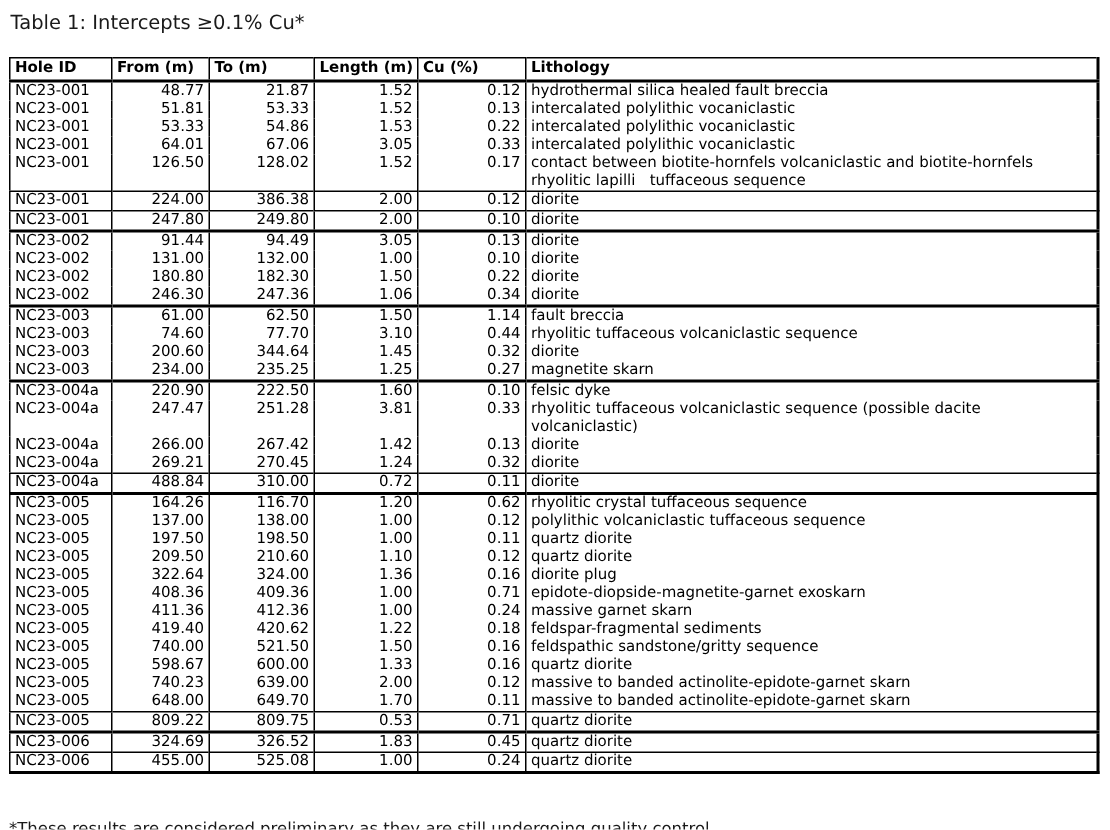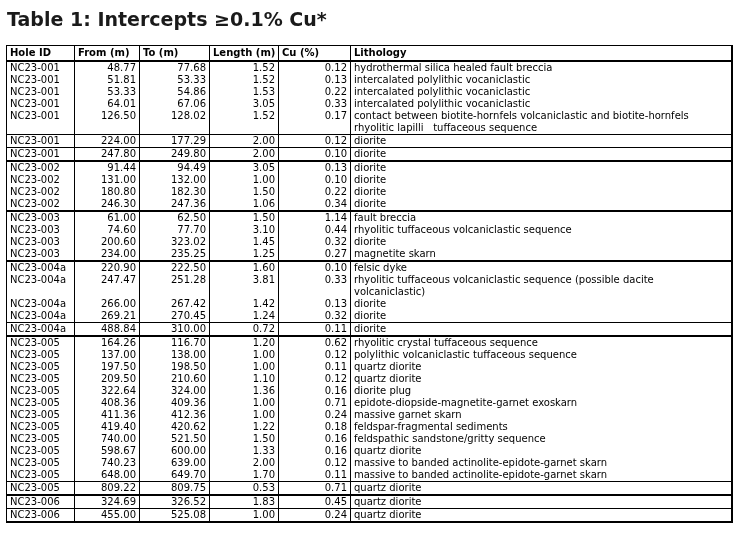--- a/index.html
+++ b/index.html
@@ -9,22 +9,22 @@
     width: 740px;
     height: 553px;
     font-family: "DejaVu Sans", sans-serif;
     color: #000000;
     overflow: hidden;
   }
   .page {
     padding: 8px 0 0 6px;
   }
   .title {
-    font-size: 19px;
-    font-weight: bold;
+    font-size: 13px;
+    font-weight: normal;
     margin: 0 0 15px 1px;
     color: #1a1a1a;
   }
   table.intercepts {
     border-collapse: collapse;
     table-layout: fixed;
     width: 725px;
     border-top: 1px solid #000;
     border-left: 1px solid #000;
     border-right: 2px solid #000;
@@ -88,21 +88,21 @@
         <th>To (m)</th>
         <th>Length (m)</th>
         <th>Cu (%)</th>
         <th>Lithology</th>
       </tr>
     </thead>
     <tbody>
         <tr>
           <td>NC23-001</td>
           <td class="num">48.77</td>
-          <td class="num">77.68</td>
+          <td class="num">21.87</td>
           <td class="num">1.52</td>
           <td class="num">0.12</td>
           <td class="lith">hydrothermal silica healed fault breccia</td>
         </tr>
         <tr>
           <td>NC23-001</td>
           <td class="num">51.81</td>
           <td class="num">53.33</td>
           <td class="num">1.52</td>
           <td class="num">0.13</td>
@@ -129,21 +129,21 @@
           <td class="num">126.50</td>
           <td class="num">128.02</td>
           <td class="num">1.52</td>
           <td class="num">0.17</td>
           <td class="lith">contact between biotite-hornfels volcaniclastic and biotite-hornfels
 rhyolitic lapilli   tuffaceous sequence</td>
         </tr>
         <tr class="hairline">
           <td>NC23-001</td>
           <td class="num">224.00</td>
-          <td class="num">177.29</td>
+          <td class="num">386.38</td>
           <td class="num">2.00</td>
           <td class="num">0.12</td>
           <td class="lith">diorite</td>
         </tr>
         <tr class="hairline">
           <td>NC23-001</td>
           <td class="num">247.80</td>
           <td class="num">249.80</td>
           <td class="num">2.00</td>
           <td class="num">0.10</td>
@@ -193,21 +193,21 @@
           <td>NC23-003</td>
           <td class="num">74.60</td>
           <td class="num">77.70</td>
           <td class="num">3.10</td>
           <td class="num">0.44</td>
           <td class="lith">rhyolitic tuffaceous volcaniclastic sequence</td>
         </tr>
         <tr>
           <td>NC23-003</td>
           <td class="num">200.60</td>
-          <td class="num">323.02</td>
+          <td class="num">344.64</td>
           <td class="num">1.45</td>
           <td class="num">0.32</td>
           <td class="lith">diorite</td>
         </tr>
         <tr>
           <td>NC23-003</td>
           <td class="num">234.00</td>
           <td class="num">235.25</td>
           <td class="num">1.25</td>
           <td class="num">0.27</td>

